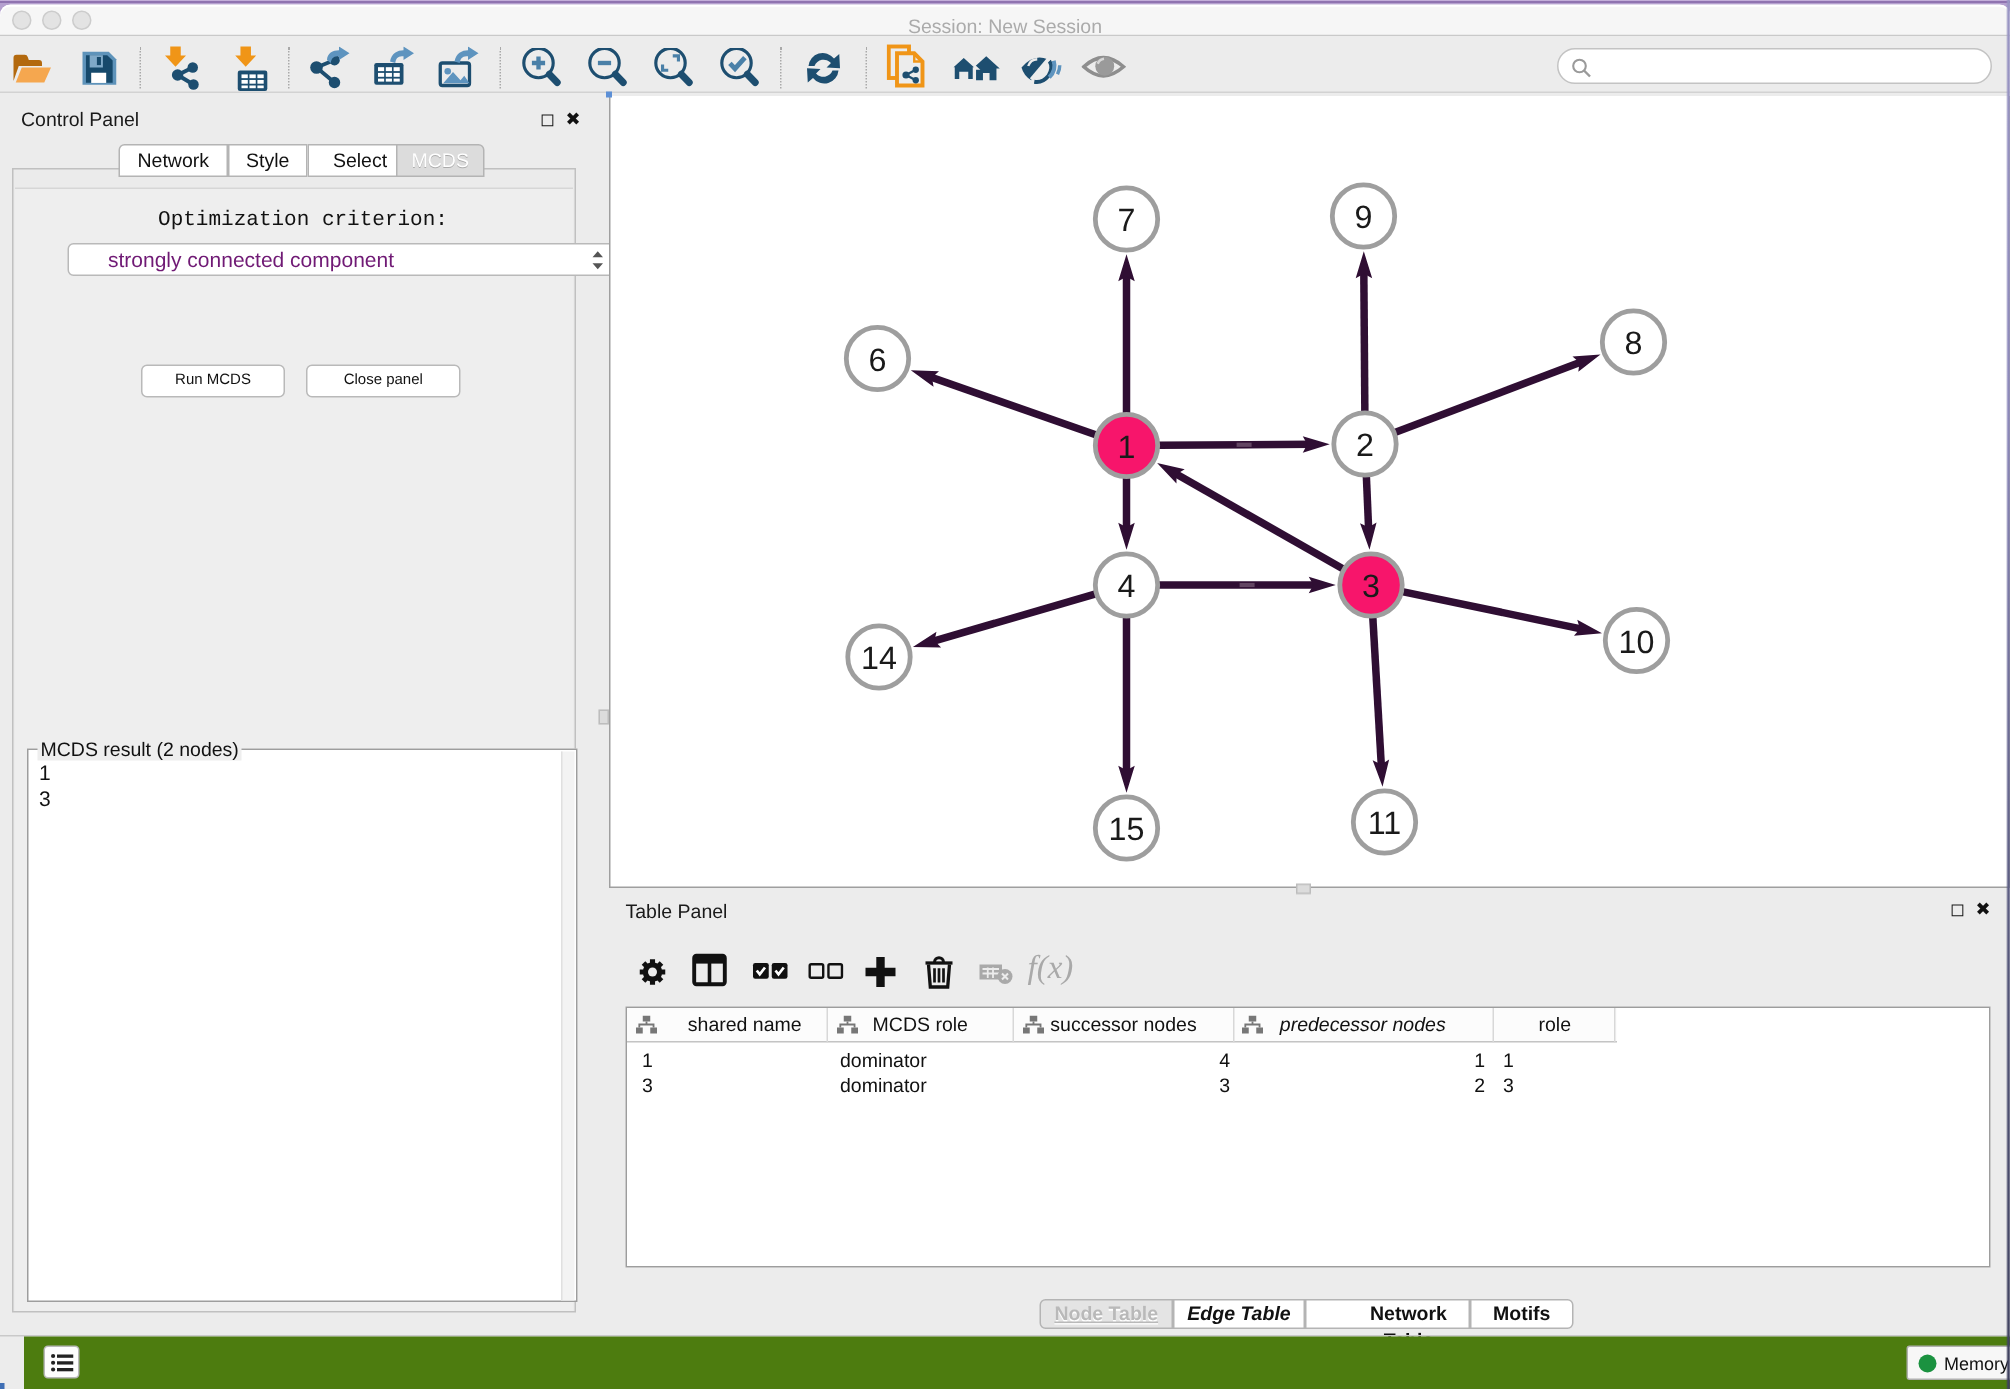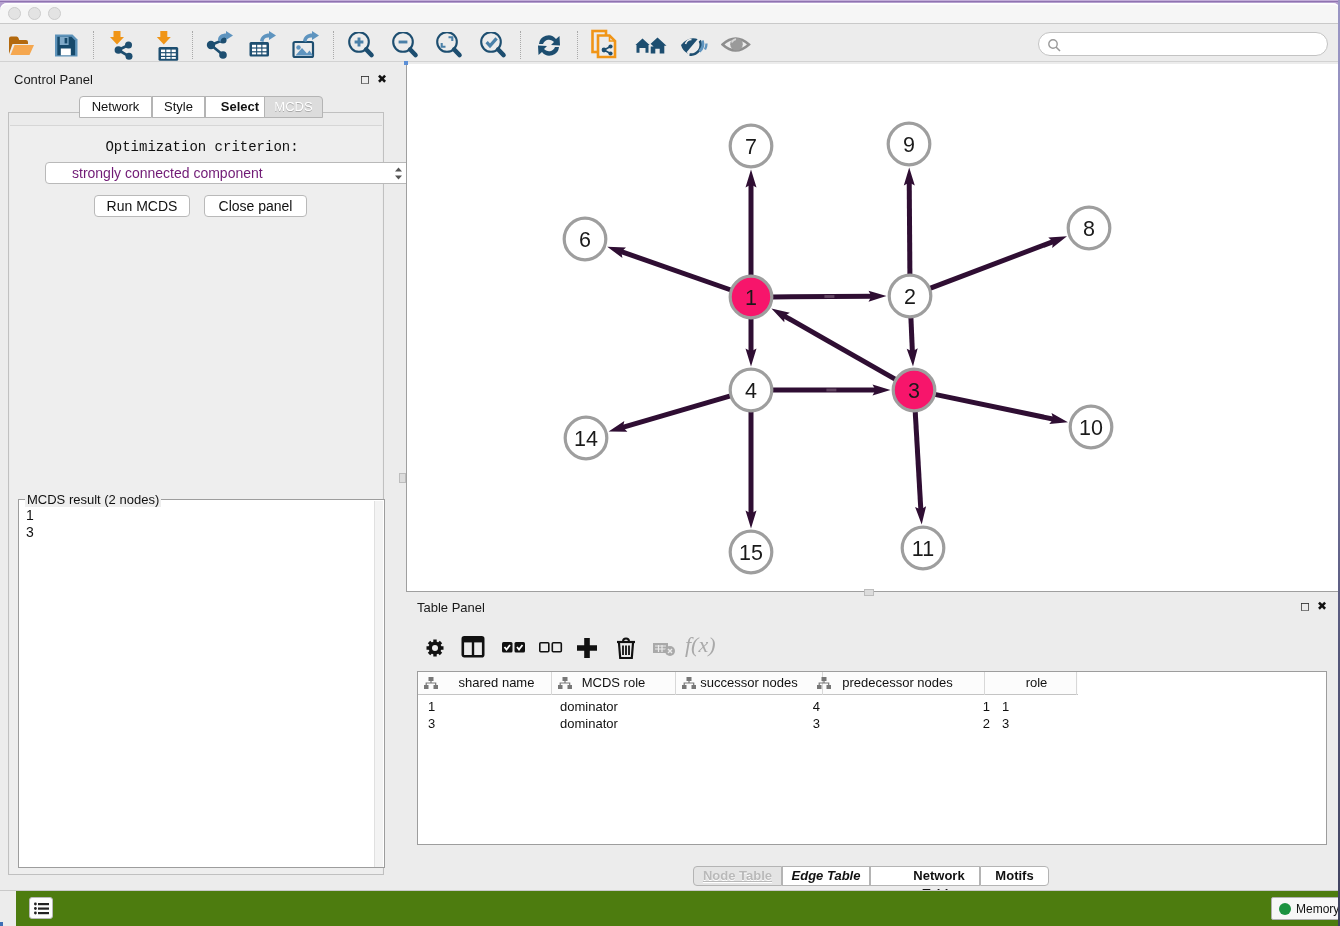--- a/index.html
+++ b/index.html
@@ -15,21 +15,21 @@
 .ticon { position:absolute; top:8px; }
 #searchbox { position:absolute; left:1038px; top:8px; width:290px; height:24px; background:#fff; border:1px solid #c3c3c3; border-radius:12px; }
 #cp-title { left:14px; top:72px; font-size:13px; color:#1a1a1a; }
 .paneicons { position:absolute; font-size:12px; color:#111; }
 #cp-tabs { left:79px; top:96px; height:22px; z-index:5; }
 .tab { position:absolute; top:0; height:22px; border:1px solid #b4b4b4; background:#fff; text-align:center; font-size:13px; line-height:20px; color:#111; }
 #cp-panel { left:8px; top:112px; width:376px; height:763px; border:1px solid #c0c0c0; background:#ebebeb; }
 #cp-inner { position:absolute; left:1px; top:12px; width:372px; height:749px; background:#eee; border-top:1px solid #d6d6d6; }
 #optlabel { left:5px; top:26px; width:376px; text-align:center; font-size:14px; color:#111;font-family:Liberation Mono, monospace; }
 #combo { left:36px; top:49px; width:366px; height:22px; background:#fff; border:1px solid #b9b9b9; border-radius:4px; font-size:14px; line-height:20px; padding-left:26px; color:#701a75; }
-.btn { position:absolute; height:22px; background:#fff; border:1px solid #b9b9b9; border-radius:4px; text-align:center; font-size:14px; line-height:20px; color:#111; }
+.btn { position:absolute; height:22px; background:#fff; border:1px solid #b9b9b9; border-radius:4px; text-align:center; font-size:10px; line-height:20px; color:#111;margin-top:48px; }
 #mcdsbox { position:absolute; left:9px; top:386px; width:367px; height:369px; border:1px solid #9d9d9d; background:#fff; }
 #mcdslegend { position:absolute; left:6px; top:-8px; background:#eee; padding:0 2px; font-size:13px; color:#111; }
 #netframe { left:406px; top:64px; width:934px; height:528px; border:1px solid #9f9f9f; border-top:none; background:#fff; }
 #nettitle { position:absolute; left:0; top:0; width:932px; height:22px; background:linear-gradient(#fdfdfd,#d3d3d3); border-bottom:1px solid #b3b3b3; border-top:1px solid #a8a8a8; }
 #nettitle .tl2 { position:absolute; top:5px; width:12px; height:12px; border-radius:50%; }
 #netname { position:absolute; top:4px; width:100%; text-align:center; font-size:12px; color:#111; }
 #graph { position:absolute; left:0px; top:23px; transform:translateZ(0); }
 #tp-title { left:417px; top:600px; font-size:13px; color:#1a1a1a; }
 #tp-toolbar { left:417px; top:628px; width:910px; height:36px; background:#ececec; }
 #tbl { left:417px; top:671px; width:910px; height:174px; background:#fff; border:1px solid #9d9d9d; }
@@ -44,20 +44,21 @@
 #membtn { position:absolute; left:1255px; top:6px; width:74px; height:23px; background:#f7f7f7; border:1px solid #b0b0b0; border-radius:2px; font-size:12px; line-height:22px; text-align:left; padding-left:24px; color:#111; }
 #memdot { position:absolute; left:7px; top:5px; width:12px; height:12px; border-radius:50%; background:#1b9240; }
 </style>
 </head>
 <body>
 <div id="purple" class="abs"></div>
 <div id="titlebar" class="abs">
   <div class="tl" style="left:7.5px;"></div>
   <div class="tl" style="left:27.5px;"></div>
   <div class="tl" style="left:47.5px;"></div>
+  <div id="wintitle" class="abs">Session: New Session</div>
 </div>
 <div id="toolbar" class="abs">
     <div class="sep" style="left:93px;"></div>
     <div class="sep" style="left:192px;"></div>
     <div class="sep" style="left:333px;"></div>
     <div class="sep" style="left:520px;"></div>
     <div class="sep" style="left:577px;"></div>
     <svg class="ticon" style="left:7px; top:7px;" width="30" height="30" viewBox="0 0 30 30">
       <path d="M2 23 V7.5 Q2 5.5 4 5.5 H9.5 Q11 5.5 11.5 7 L12.2 9 H19 Q21 9 21 11 V13 H5.5 Z" fill="#b3690e"></path>
       <path d="M3.5 24 L7.5 14 H27 L22.5 24 Z" fill="#f5a74f"></path>
@@ -181,21 +182,21 @@
         <path d="M9 9 L13 13" stroke="#9a9a9a" stroke-width="1.6"></path>
       </svg>
     </div>
   </div>
 <div id="cp-title" class="abs">Control Panel</div>
 <div class="paneicons" style="left:360px; top:72px;">◻</div>
 <div class="paneicons" style="left:377px; top:72px;">✖</div>
 <div id="cp-tabs" class="abs">
   <div class="tab" style="left:0; width:73px; border-radius:4px 0 0 0;">Network</div>
   <div class="tab" style="left:73px; width:53px;">Style</div>
-  <div class="tab" style="left:126px; width:70px;font-weight:bold;">Select</div>
+  <div class="tab" style="left:126px; width:70px;">Select</div>
   <div class="tab" style="left:185px; width:59px; border-radius:0 4px 0 0; background:#dcdcdc; color:#fff; text-shadow:0 1px 0 #aaa;">MCDS</div>
 </div>
 <div id="cp-panel" class="abs">
   <div id="cp-inner"></div>
   <div id="optlabel" class="abs">Optimization criterion:</div>
   <div id="combo" class="abs">strongly connected component
     <svg style="position:absolute; right:6px; top:3px;" width="11" height="15" viewBox="0 0 11 15">
         <path d="M2 5.5 L5.5 1.5 L9 5.5 Z M2 9.5 L5.5 13.5 L9 9.5 Z" fill="#555"></path>
       </svg>
   </div>
@@ -333,21 +334,21 @@
           <path d="M7 4 V6 M2.2 8 V6 H11.7 V8" stroke="#777" stroke-width="1.2" fill="none"></path>
         </svg>MCDS role</div>
     <div class="th" style="left:258px; width:147px;"><svg style="position:absolute; left:6px; top:5px;" width="14" height="13" viewBox="0 0 14 13">
           <g fill="#777">
             <rect x="4.5" y="0" width="5" height="4"></rect>
             <rect x="0" y="8" width="4.5" height="4"></rect>
             <rect x="9.5" y="8" width="4.5" height="4"></rect>
           </g>
           <path d="M7 4 V6 M2.2 8 V6 H11.7 V8" stroke="#777" stroke-width="1.2" fill="none"></path>
         </svg>successor nodes</div>
-    <div class="th" style="left:393px; width:174px;"><svg style="position:absolute; left:6px; top:5px;" width="14" height="13" viewBox="0 0 14 13">
+    <div class="th" style="left:404px; width:174px;font-style:italic;"><svg style="position:absolute; left:6px; top:5px;" width="14" height="13" viewBox="0 0 14 13">
           <g fill="#777">
             <rect x="4.5" y="0" width="5" height="4"></rect>
             <rect x="0" y="8" width="4.5" height="4"></rect>
             <rect x="9.5" y="8" width="4.5" height="4"></rect>
           </g>
           <path d="M7 4 V6 M2.2 8 V6 H11.7 V8" stroke="#777" stroke-width="1.2" fill="none"></path>
         </svg>predecessor nodes</div>
     <div class="th" style="left:579px; width:80px;">role</div>
   </div>
   <div class="td" style="left:10px; top:27px;">1</div>

